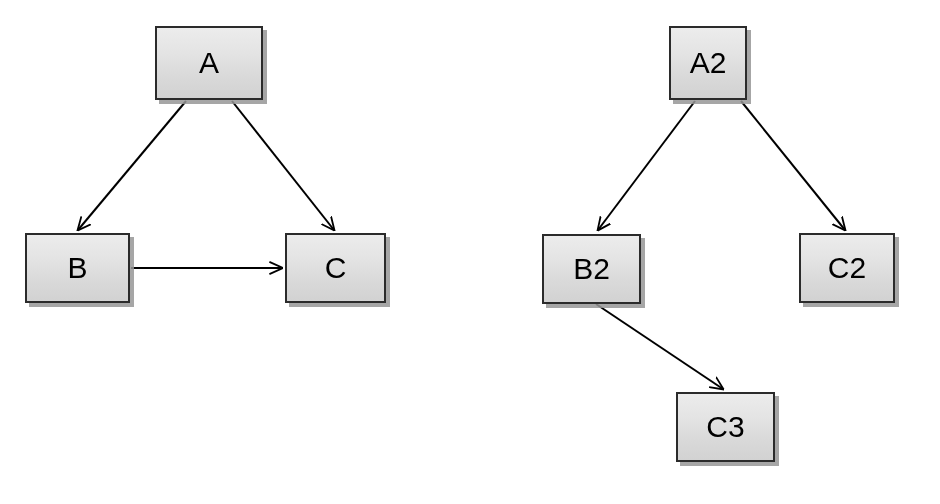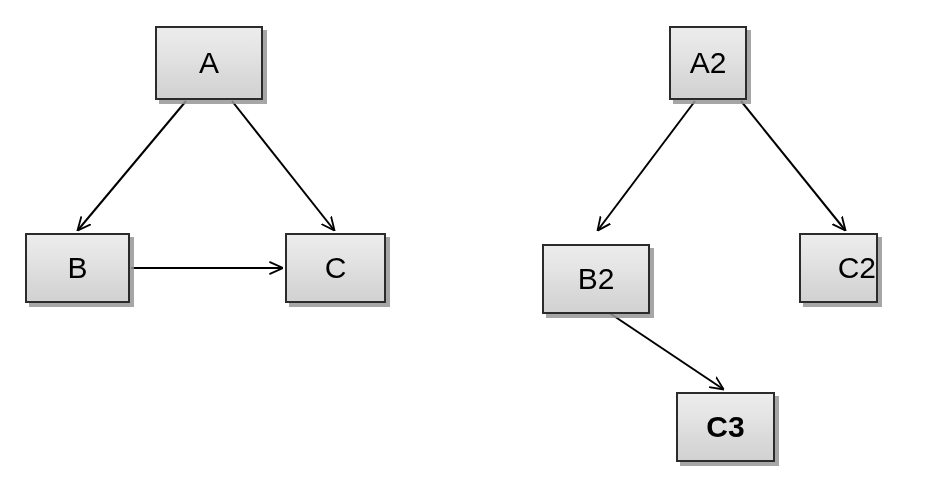--- a/index.html
+++ b/index.html
@@ -74,23 +74,23 @@
   <div class="node" style="left: 25px; top: 233px; width: 105px; height: 70px;">
     <span class="node-label">B</span>
   </div>
   <div class="node" style="left: 285px; top: 233px; width: 101px; height: 70px;">
     <span class="node-label">C</span>
   </div>
 
   <div class="node" style="left: 669px; top: 26px; width: 78px; height: 74px;">
     <span class="node-label">A2</span>
   </div>
-  <div class="node" style="left: 542px; top: 244px; width: 108px; height: 70px;">
+  <div class="node" style="left: 542px; top: 234px; width: 99px; height: 70px;">
     <span class="node-label">B2</span>
   </div>
-  <div class="node" style="left: 799px; top: 233px; width: 79px; height: 70px; justify-content: flex-end;">
+  <div class="node" style="left: 799px; top: 233px; width: 96px; height: 70px;">
     <span class="node-label">C2</span>
   </div>
-  <div class="node" style="left: 676px; top: 392px; width: 99px; height: 70px; font-weight: bold;">
+  <div class="node" style="left: 676px; top: 392px; width: 99px; height: 70px;">
     <span class="node-label">C3</span>
   </div>
 
 </div>
 
 </body></html>

